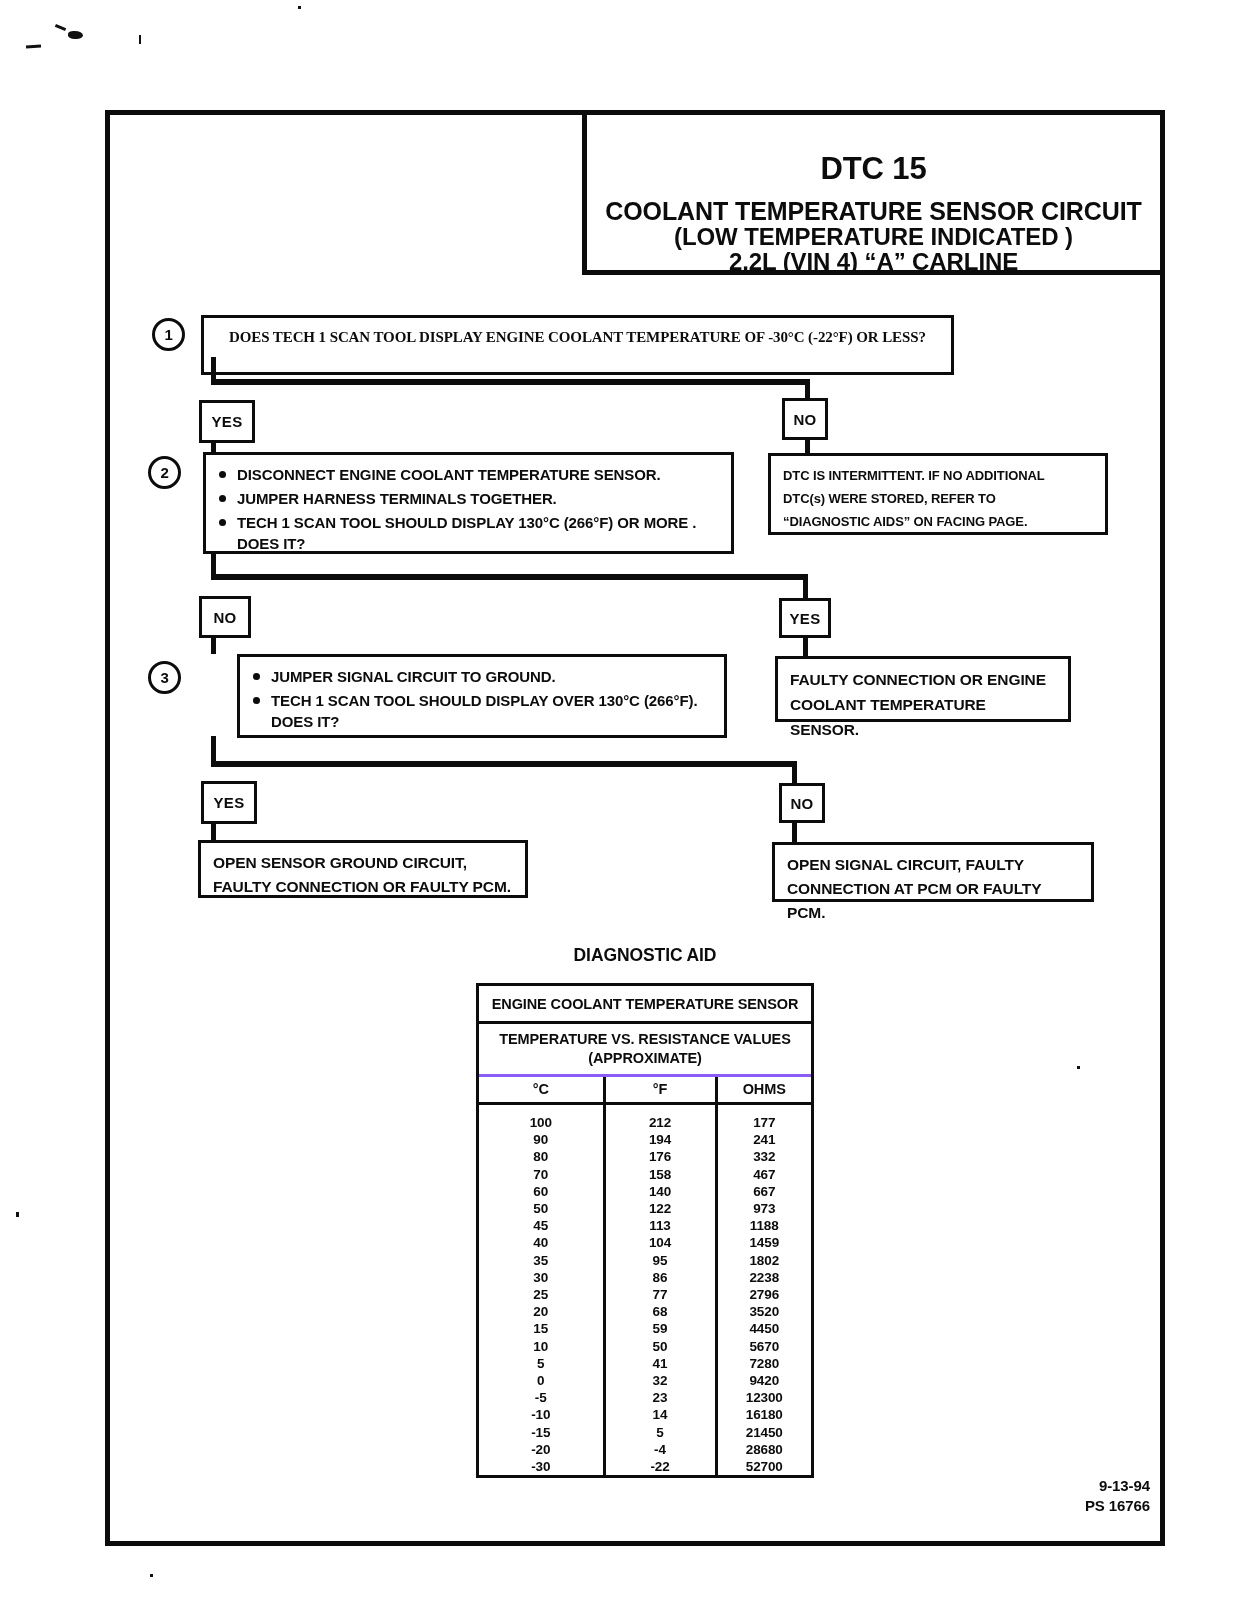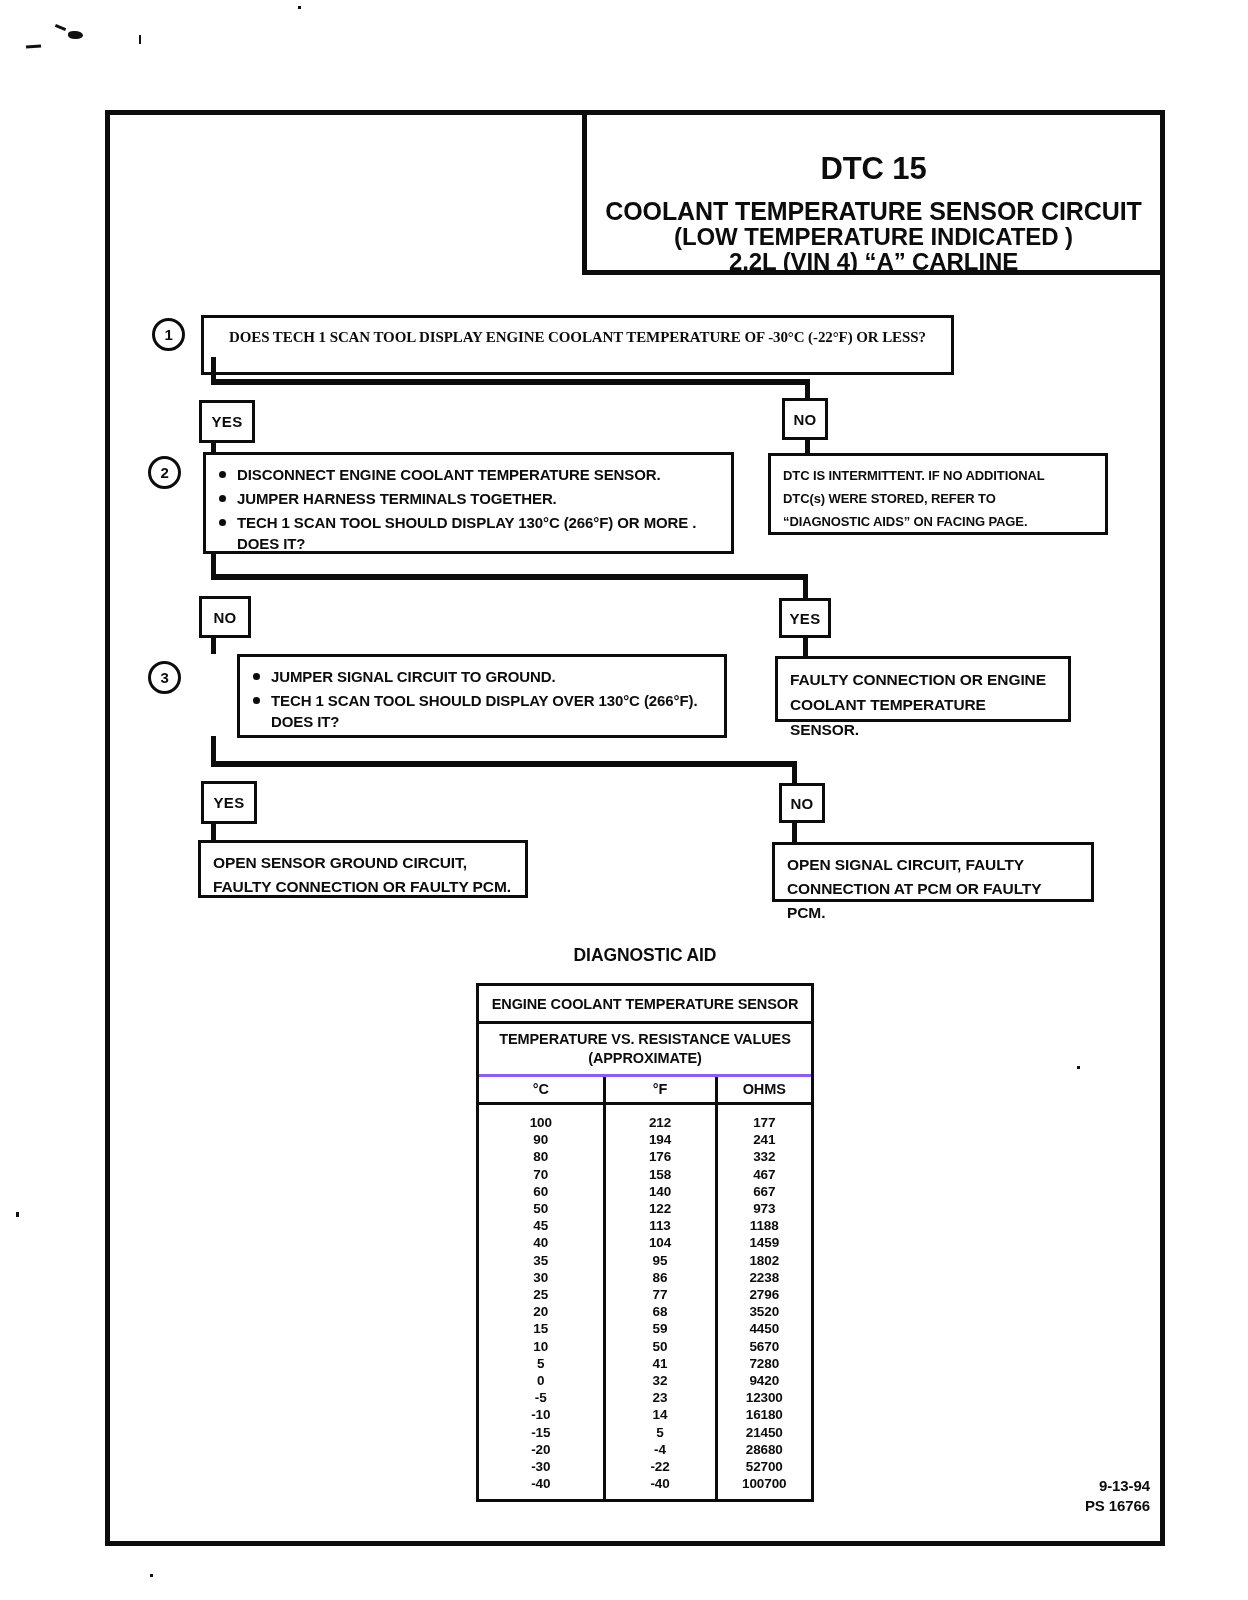--- a/index.html
+++ b/index.html
@@ -315,25 +315,20 @@
           <tr>
             <td class="c1">-20</td>
             <td class="c2">-4</td>
             <td class="c3">28680</td>
           </tr>
           <tr>
             <td class="c1">-30</td>
             <td class="c2">-22</td>
             <td class="c3">52700</td>
           </tr>
-          <tr class="last">
-            <td class="c1">-40</td>
-            <td class="c2">-40</td>
-            <td class="c3">100700</td>
-          </tr>
         </tbody>
     </table>
   </div>
 
   <div class="abs footer">
     <div>9-13-94</div>
     <div>PS 16766</div>
   </div>
 
 </div>

